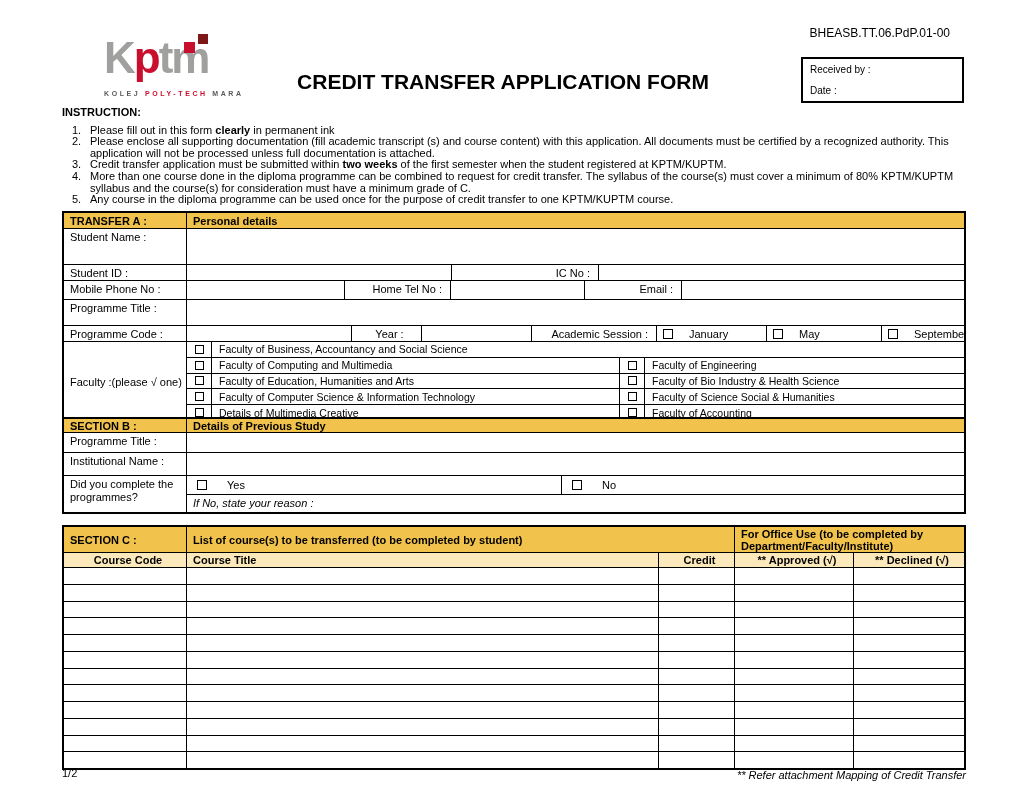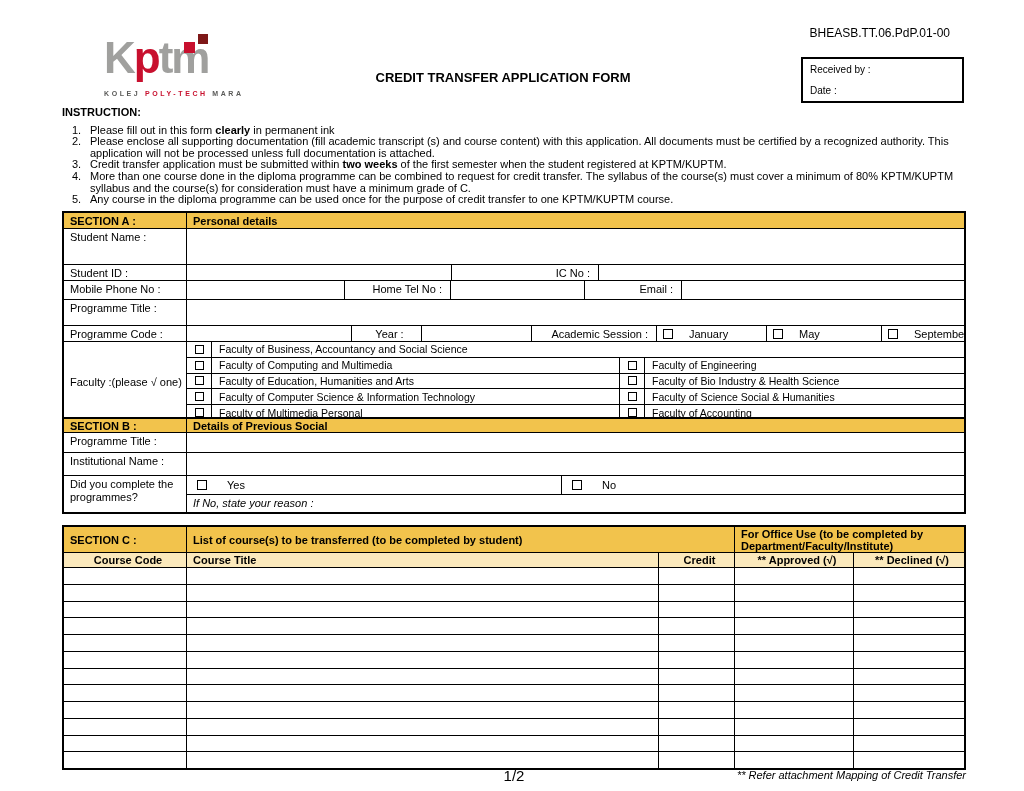--- a/index.html
+++ b/index.html
@@ -18,21 +18,21 @@
 
   
   .logo{position:absolute;left:104px;top:36px;width:150px;}
   .logo-word{position:relative;font-weight:bold;font-size:44px;line-height:44px;letter-spacing:-2px;color:var(--logo-gray);height:52px;}
   .lg-p{color:var(--logo-red);}
   .sq{position:absolute;display:block;}
   .sq1{width:11px;height:11px;background:var(--logo-red);left:80px;top:6px;}
   .sq2{width:10px;height:10px;background:var(--logo-dark-red);left:94px;top:-2px;}
   .logo-sub{margin-top:2px;font-size:7px;font-weight:bold;letter-spacing:2.6px;color:var(--logo-sub-gray);white-space:nowrap;}
   .logo-sub .red{color:var(--logo-red);}
-  .title{position:absolute;left:268px;top:70px;width:470px;text-align:center;font-size:13px;font-weight:bold;}
+  .title{position:absolute;left:268px;top:70px;width:470px;text-align:center;font-size:21px;font-weight:bold;}
   .ref-code{position:absolute;top:26px;right:74px;font-size:12px;}
   .received-box{position:absolute;left:801px;top:57px;width:163px;height:46px;border:2px solid var(--border);display:flex;flex-direction:column;justify-content:space-between;padding:5px 7px;font-size:10px;}
 
   
   .instructions{position:absolute;left:62px;top:107px;width:904px;font-size:11px;line-height:11.6px;}
   .ins-head{font-weight:bold;margin-bottom:6px;}
   .ins-item{display:flex;}
   .ins-num{width:28px;flex:0 0 28px;padding-left:10px;}
   .ins-text{flex:1;}
   .b{font-weight:bold;}
@@ -78,21 +78,21 @@
   .w472{width:472px;flex:0 0 472px;}
   .w76{width:76px;flex:0 0 76px;}
   .w119{width:119px;flex:0 0 119px;}
   .c-rows{display:flex;flex-direction:column;height:200px;}
   .c-row{display:flex;flex:1;border-bottom:1px solid var(--border);}
   .c-row:last-child{border-bottom:0;}
   .c-row > div{border-right:1px solid var(--border);}
   .c-row > div:last-child{border-right:0;}
 
   
-  .page-num{position:absolute;left:62px;top:767px;width:904px;text-align:center;font-size:15px;}
+  .page-num{position:absolute;left:62px;top:767px;width:904px;font-size:11px;}
   .footer-note{position:absolute;right:58px;top:769px;font-size:11px;font-style:italic;}
 </style>
 </head>
 <body>
 
 <div class="page">
 
   <div class="logo">
     <div class="logo-word">
       <span>K</span><span class="lg-p">p</span><span>tm</span>
@@ -132,21 +132,21 @@
       <span class="ins-text"><span>More than one course done in the diploma programme can be combined to request for credit transfer. The syllabus of the course(s) must cover a minimum of 80% KPTM/KUPTM syllabus and the course(s) for consideration must have a minimum grade of C.</span><span class="b"></span><span></span></span>
     </div>
     <div class="ins-item">
       <span class="ins-num">5.</span>
       <span class="ins-text"><span>Any course in the diploma programme can be used once for the purpose of credit transfer to one KPTM/KUPTM course.</span><span class="b"></span><span></span></span>
     </div>
   </div>
 
   <div class="tbl" style="top:211px">
     <div class="trow" style="height:16px">
-      <div class="label-col gold">SECTION A :</div>
+      <div class="label-col gold">TRANSFER A :</div>
       <div class="flex1 gold">Personal details</div>
     </div>
     <div class="trow top" style="height:36px">
       <div class="label-col">Student Name :</div>
       <div class="flex1"></div>
     </div>
     <div class="trow" style="height:16px">
       <div class="label-col">Student ID :</div>
       <div style="width:265px;flex:0 0 265px"></div>
       <div class="r" style="width:147px;flex:0 0 147px">IC No :</div>
@@ -222,34 +222,34 @@
           <div class="flbl fl-mid">Faculty of Computer Science &amp; Information Technology</div>
           <div class="fcb">
               <span class="cb"></span>
             </div>
           <div class="flbl flex1">Faculty of Science Social &amp; Humanities</div>
         </div>
         <div class="fac-row">
           <div class="fcb">
               <span class="cb"></span>
             </div>
-          <div class="flbl fl-mid">Faculty of Multimedia Personal</div>
+          <div class="flbl fl-mid">Details of Multimedia Creative</div>
           <div class="fcb">
               <span class="cb"></span>
             </div>
           <div class="flbl flex1">Faculty of Accounting</div>
         </div>
       </div>
     </div>
   </div>
 
   <div class="tbl" style="top:417px">
     <div class="trow" style="height:14px">
       <div class="label-col gold">SECTION B :</div>
-      <div class="flex1 gold">Details of Previous Social</div>
+      <div class="flex1 gold">Details of Previous Study</div>
     </div>
     <div class="trow top" style="height:20px">
       <div class="label-col">Programme Title :</div>
       <div class="flex1"></div>
     </div>
     <div class="trow top" style="height:23px">
       <div class="label-col">Institutional Name :</div>
       <div class="flex1"></div>
     </div>
     <div class="trow top" style="height:36px">

